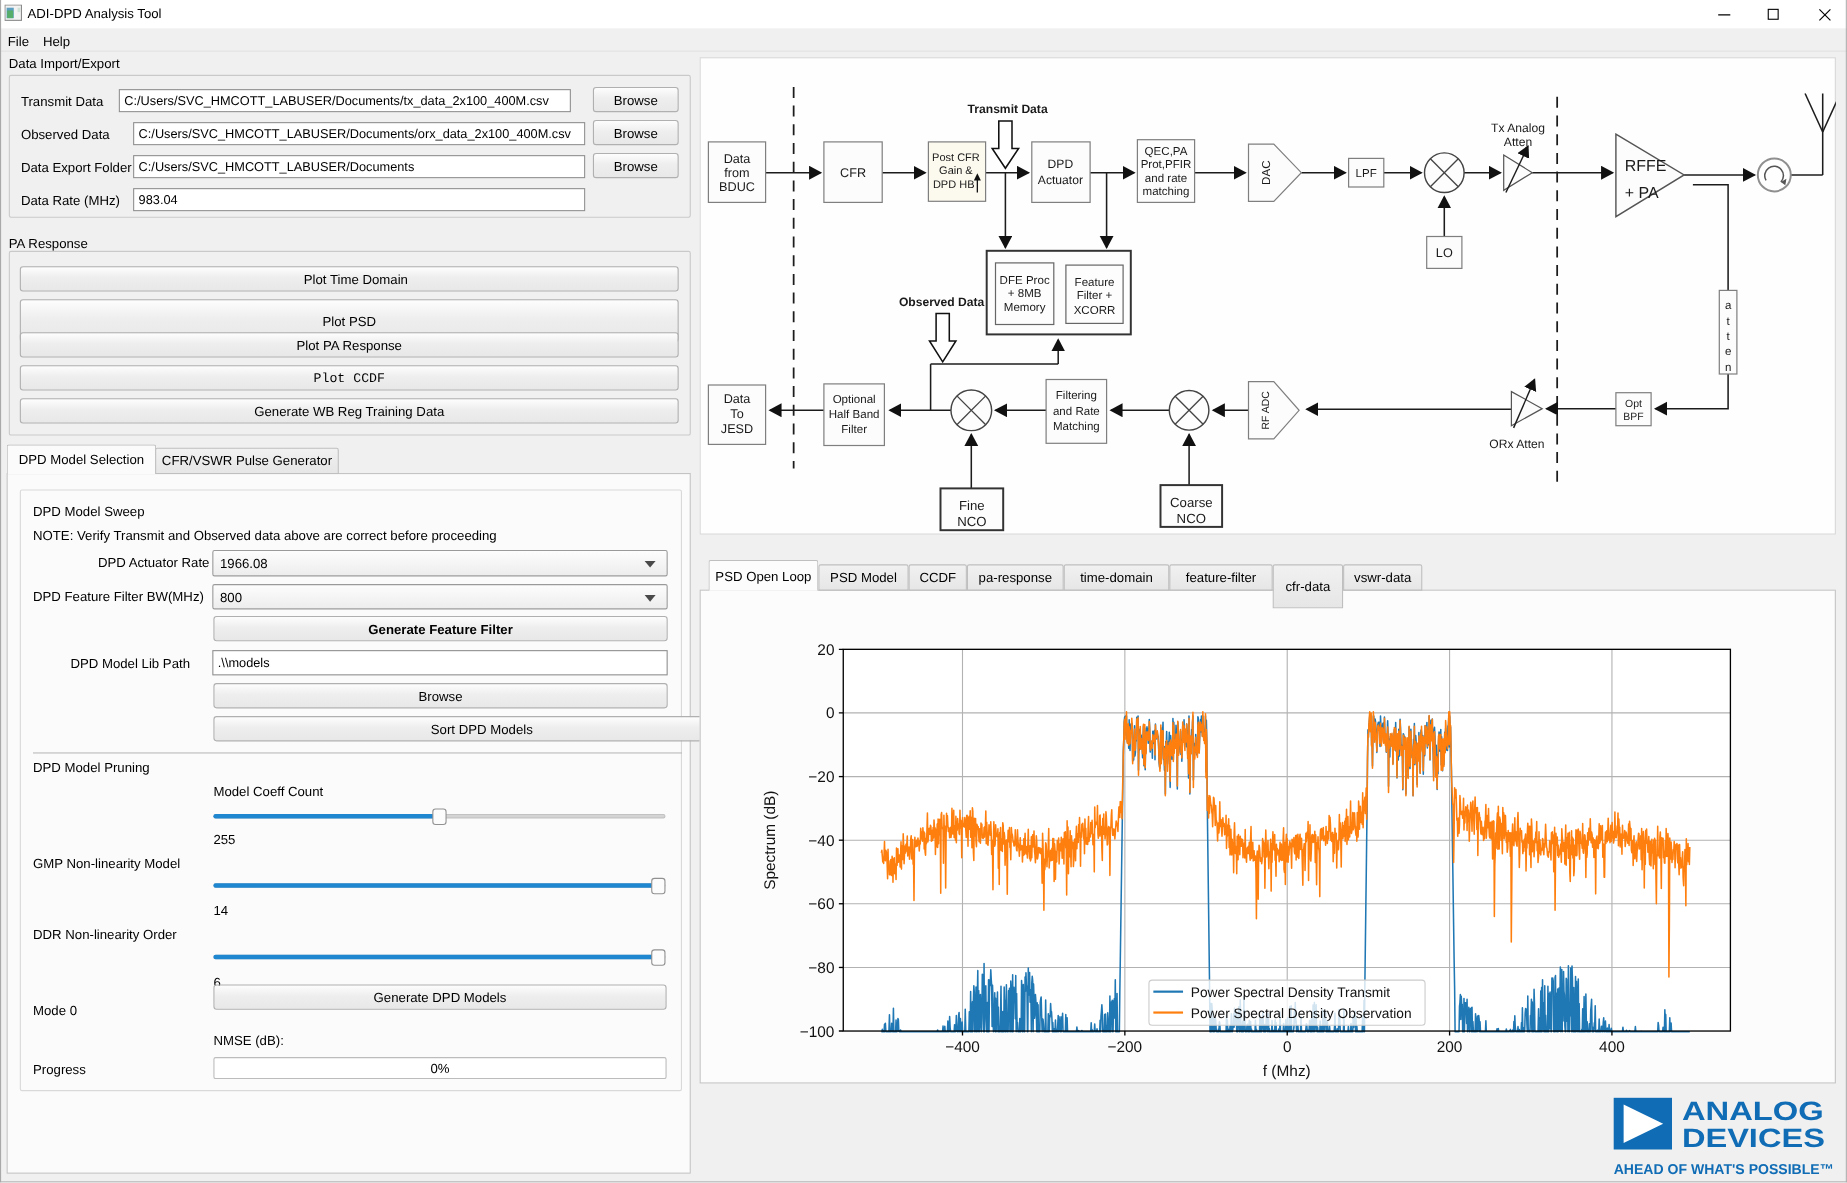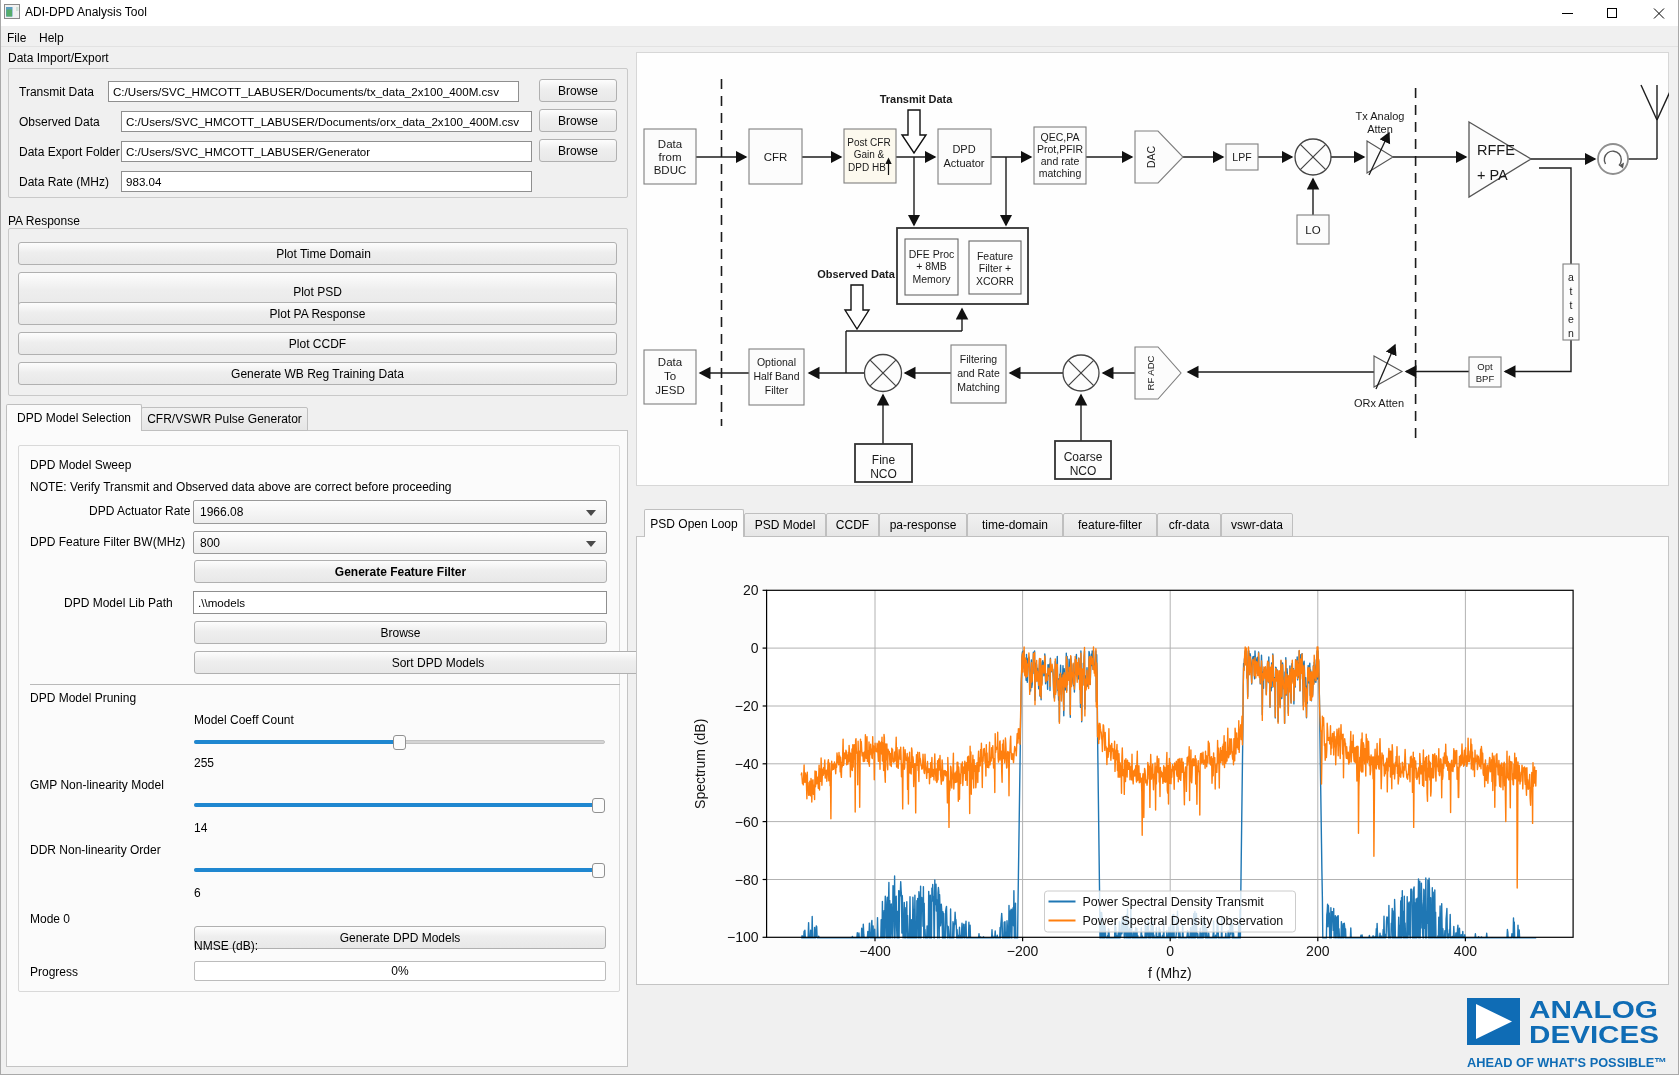--- a/index.html
+++ b/index.html
@@ -46,31 +46,31 @@
 
 <div class="abs lbl" style="left:8px; top:51px;">Data Import/Export</div>
 <div class="abs gbox" style="left:8px; top:68px; width:620px; height:130px;"></div>
 <div class="abs lbl" style="left:19px; top:85px;">Transmit Data</div>
 <div class="abs field" style="left:108px; top:81px; width:411px; height:21px;">C:/Users/SVC_HMCOTT_LABUSER/Documents/tx_data_2x100_400M.csv</div>
 <div class="abs btn" style="left:539px; top:79px; width:78px; height:23px;">Browse</div>
 <div class="abs lbl" style="left:19px; top:115px;">Observed Data</div>
 <div class="abs field" style="left:121px; top:111px; width:411px; height:21px;">C:/Users/SVC_HMCOTT_LABUSER/Documents/orx_data_2x100_400M.csv</div>
 <div class="abs btn" style="left:539px; top:109px; width:78px; height:23px;">Browse</div>
 <div class="abs lbl" style="left:19px; top:145px;">Data Export Folder</div>
-<div class="abs field" style="left:121px; top:141px; width:411px; height:21px;">C:/Users/SVC_HMCOTT_LABUSER/Generator</div>
+<div class="abs field" style="left:121px; top:141px; width:411px; height:21px;">C:/Users/SVC_HMCOTT_LABUSER/Documents</div>
 <div class="abs btn" style="left:539px; top:139px; width:78px; height:23px;">Browse</div>
 <div class="abs lbl" style="left:19px; top:175px;">Data Rate (MHz)</div>
 <div class="abs field" style="left:121px; top:171px; width:411px; height:21px;">983.04</div>
 
 <div class="abs lbl" style="left:8px; top:214px;">PA Response</div>
 <div class="abs gbox" style="left:8px; top:228px; width:620px; height:168px;"></div>
 <div class="abs btn" style="left:18px; top:242px; width:599px; height:23px;padding-left:12px;">Plot Time Domain</div>
 <div class="abs btn" style="left:18px; top:272px; width:599px; height:39px;">Plot PSD</div>
 <div class="abs btn" style="left:18px; top:302px; width:599px; height:23px;">Plot PA Response</div>
-<div class="abs btn" style="left:18px; top:332px; width:599px; height:23px;">Plot CCDF</div>
+<div class="abs btn" style="left:18px; top:332px; width:599px; height:23px;font-family:Liberation Mono, monospace;">Plot CCDF</div>
 <div class="abs btn" style="left:18px; top:362px; width:599px; height:23px;">Generate WB Reg Training Data</div>
 
 <div class="abs pane" style="left:6px; top:430px; width:622px; height:637px; border-color:#c4c4c4;"></div>
 <div class="abs tab-un" style="left:141px; top:407px; width:167px; height:24px;">CFR/VSWR Pulse Generator</div>
 <div class="abs tab-sel" style="left:6px; top:404px; width:136px; height:27px; background:#fbfbfb;">DPD Model Selection</div>
 
 <div class="abs" style="left:18px; top:445px; width:602px; height:547px; border:1px solid #d9d9d9; border-radius:2px; background:#fbfbfb;"></div>
 <div class="abs lbl" style="left:30px; top:458px;">DPD Model Sweep</div>
 <div class="abs lbl" style="left:30px; top:480px;">NOTE: Verify Transmit and Observed data above are correct before proceeding</div>
 <div class="abs lbl" style="left:89px; top:504px;">DPD Actuator Rate</div>
@@ -93,21 +93,21 @@
 <div class="abs track" style="left:194px; top:803px; width:411px;"></div>
 <div class="abs trackfill" style="left:194px; top:803px; width:404px;"></div>
 <div class="abs handle" style="left:592px; top:798px;"></div>
 <div class="abs lbl" style="left:194px; top:821px;">14</div>
 <div class="abs lbl" style="left:30px; top:843px;">DDR Non-linearity Order</div>
 <div class="abs track" style="left:194px; top:868px; width:411px;"></div>
 <div class="abs trackfill" style="left:194px; top:868px; width:404px;"></div>
 <div class="abs handle" style="left:592px; top:863px;"></div>
 <div class="abs lbl" style="left:194px; top:886px;">6</div>
 <div class="abs lbl" style="left:30px; top:912px;">Mode 0</div>
-<div class="abs btn" style="left:194px; top:926px; width:412px; height:23px;">Generate DPD Models</div>
+<div class="abs btn" style="left:194px; top:895px; width:412px; height:23px;">Generate DPD Models</div>
 <div class="abs lbl" style="left:194px; top:939px;">NMSE (dB):</div>
 <div class="abs lbl" style="left:30px; top:965px;">Progress</div>
 <div class="abs" style="left:194px; top:961px; width:412px; height:20px; border:1px solid #bcbcbc; background:#fff; border-radius:2px; display:flex; align-items:center; justify-content:center;">0%</div>
 
 <div class="abs panel" style="left:636px; top:52px; width:1033px; height:434px;"></div>
 <svg class="abs" style="left:636px; top:52px;" width="1033" height="434" viewBox="0 0 1033 434">
 <defs>
 <marker id="ah" markerWidth="10" markerHeight="10" refX="7.5" refY="4.5" orient="auto">
         <path d="M0,0L8.5,4.5L0,9z" fill="#111"></path>
       </marker>
@@ -286,21 +286,21 @@
 </g>
 </g>
 </svg>
 
 <div class="abs panel" style="left:636px; top:536px; width:1033px; height:449px; border-color:#c4c4c4; background:#fcfcfc;"></div>
 <div class="abs tab-un" style="left:744px; top:513px; width:82px; height:24px;">PSD Model</div>
 <div class="abs tab-un" style="left:826px; top:513px; width:53px; height:24px;">CCDF</div>
 <div class="abs tab-un" style="left:879px; top:513px; width:88px; height:24px;">pa-response</div>
 <div class="abs tab-un" style="left:967px; top:513px; width:96px; height:24px;">time-domain</div>
 <div class="abs tab-un" style="left:1063px; top:513px; width:94px; height:24px;">feature-filter</div>
-<div class="abs tab-un" style="left:1157px; top:513px; width:64px; height:24px;">cfr-data</div>
+<div class="abs tab-un" style="left:1157px; top:513px; width:64px; height:40px;">cfr-data</div>
 <div class="abs tab-un" style="left:1221px; top:513px; width:72px; height:24px;">vswr-data</div>
 <div class="abs tab-sel" style="left:644px; top:509px; width:100px; height:28px; background:#fcfcfc;">PSD Open Loop</div>
 <svg class="abs" style="left:636px; top:536px;" width="1033" height="449" viewBox="0 0 1033 449">
 <g transform="translate(-636,-536)">
 <rect x="766.6" y="590.3" width="806.5" height="347.0" fill="#ffffff"></rect>
 <g stroke="#b2b2b2" stroke-width="1">
         <line x1="875.0" y1="590.3" x2="875.0" y2="937.3"></line>
         <line x1="1022.6" y1="590.3" x2="1022.6" y2="937.3"></line>
         <line x1="1170.2" y1="590.3" x2="1170.2" y2="937.3"></line>
         <line x1="1317.8" y1="590.3" x2="1317.8" y2="937.3"></line>

